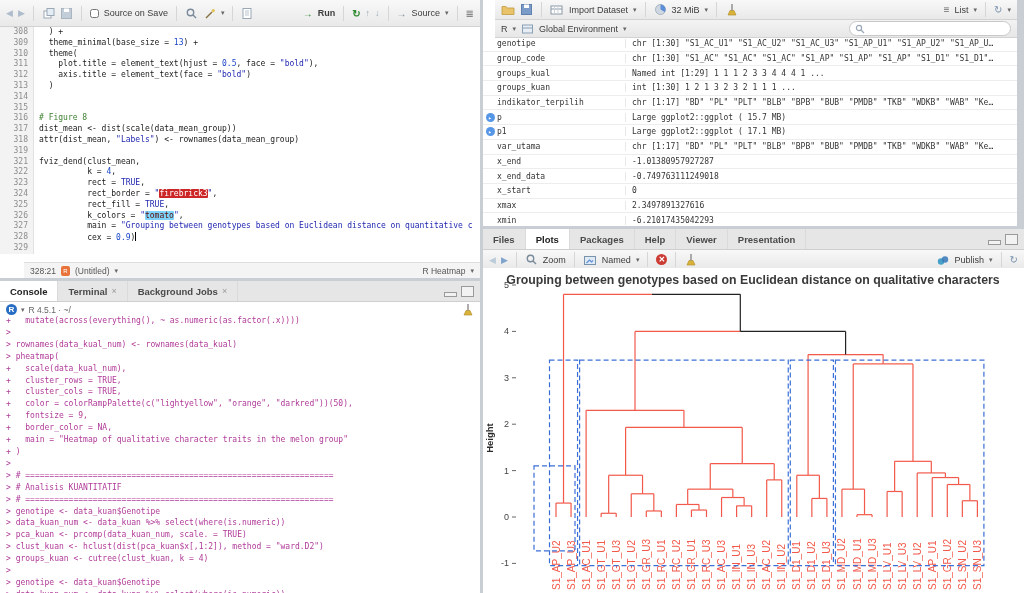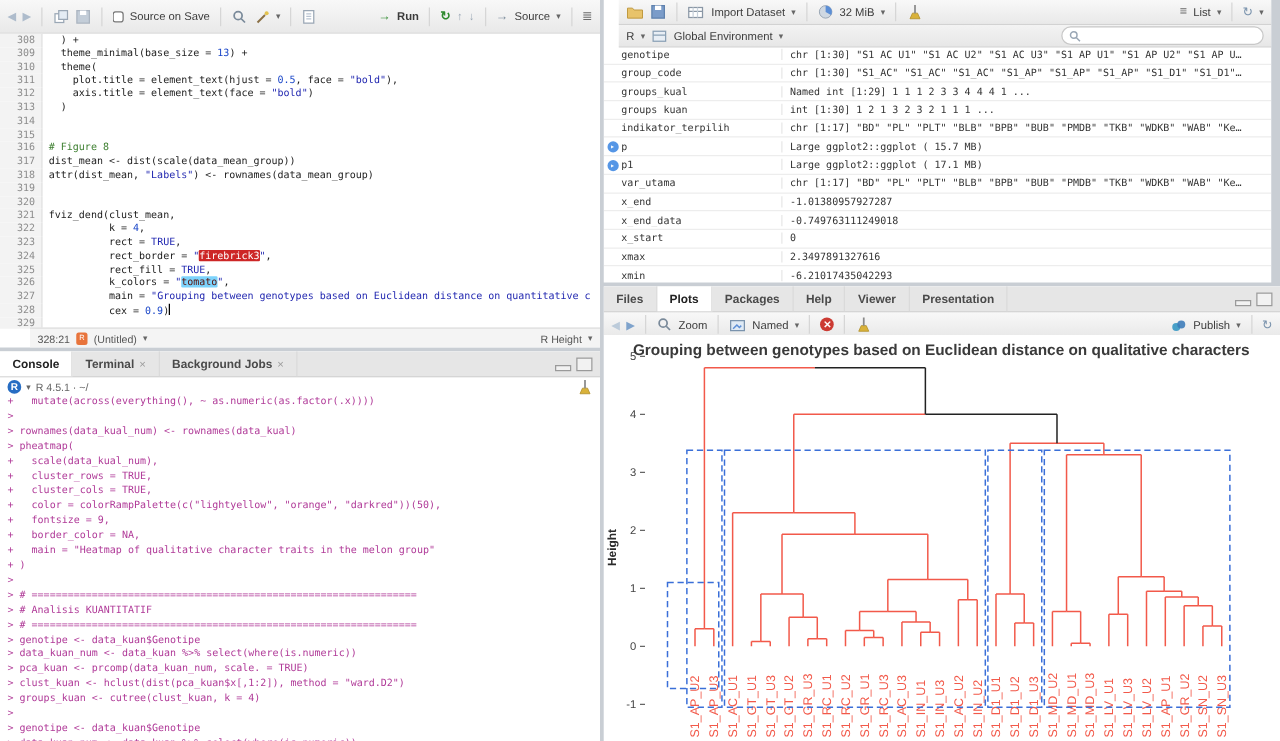--- a/index.html
+++ b/index.html
@@ -124,38 +124,37 @@
           <div class="cl"><span class="gut">310</span><span class="ltxt"><span class="tk-t">  theme(</span></span></div>
           <div class="cl"><span class="gut">311</span><span class="ltxt"><span class="tk-t">    plot.title = element_text(hjust = </span><span class="tk-n">0.5</span><span class="tk-t">, face = </span><span class="tk-s">"bold"</span><span class="tk-t">),</span></span></div>
           <div class="cl"><span class="gut">312</span><span class="ltxt"><span class="tk-t">    axis.title = element_text(face = </span><span class="tk-s">"bold"</span><span class="tk-t">)</span></span></div>
           <div class="cl"><span class="gut">313</span><span class="ltxt"><span class="tk-t">  )</span></span></div>
           <div class="cl"><span class="gut">314</span><span class="ltxt"></span></div>
           <div class="cl"><span class="gut">315</span><span class="ltxt"></span></div>
           <div class="cl"><span class="gut">316</span><span class="ltxt"><span class="tk-c"># Figure 8</span></span></div>
           <div class="cl"><span class="gut">317</span><span class="ltxt"><span class="tk-t">dist_mean &lt;- dist(scale(data_mean_group))</span></span></div>
           <div class="cl"><span class="gut">318</span><span class="ltxt"><span class="tk-t">attr(dist_mean, </span><span class="tk-s">"Labels"</span><span class="tk-t">) &lt;- rownames(data_mean_group)</span></span></div>
           <div class="cl"><span class="gut">319</span></div>
-          <div class="cl"><span class="gut">320</span><span class="ltxt"></span></div>
           <div class="cl"><span class="gut">321</span><span class="ltxt"><span class="tk-t">fviz_dend(clust_mean,</span></span></div>
           <div class="cl"><span class="gut">322</span><span class="ltxt"><span class="tk-t">          k = </span><span class="tk-n">4</span><span class="tk-t">,</span></span></div>
           <div class="cl"><span class="gut">323</span><span class="ltxt"><span class="tk-t">          rect = </span><span class="tk-k">TRUE</span><span class="tk-t">,</span></span></div>
           <div class="cl"><span class="gut">324</span><span class="ltxt"><span class="tk-t">          rect_border = </span><span class="tk-s">"</span><span class="tk-hlA">firebrick3</span><span class="tk-s">"</span><span class="tk-t">,</span></span></div>
           <div class="cl"><span class="gut">325</span><span class="ltxt"><span class="tk-t">          rect_fill = </span><span class="tk-k">TRUE</span><span class="tk-t">,</span></span></div>
           <div class="cl"><span class="gut">326</span><span class="ltxt"><span class="tk-t">          k_colors = </span><span class="tk-s">"</span><span class="tk-hlB">tomato</span><span class="tk-s">"</span><span class="tk-t">,</span></span></div>
           <div class="cl"><span class="gut">327</span><span class="ltxt"><span class="tk-t">          main = </span><span class="tk-s">"Grouping between genotypes based on Euclidean distance on quantitative c</span></span></div>
           <div class="cl"><span class="gut">328</span><span class="ltxt"><span class="tk-t">          cex = </span><span class="tk-n">0.9</span><span class="tk-t">)</span><span class="caret"></span></span></div>
           <div class="cl"><span class="gut">329</span><span class="ltxt"></span></div>
         </div>
       <div class="statusbar">
         <span>328:21</span>
         <span class="fic">R</span>
         <span>(Untitled)</span>
         <span class="caretsym">▾</span>
         <span style="margin-left:auto;"></span>
-        <span>R Height</span>
+        <span>R Heatmap</span>
         <span class="caretsym">▾</span>
       </div>
     </div>
 
     <div class="pane consoleP">
       <div class="tabbar">
         <div id="console-tabs" style="display:flex;">
             <div class="tab active">
               <span>Console</span>
             </div>

